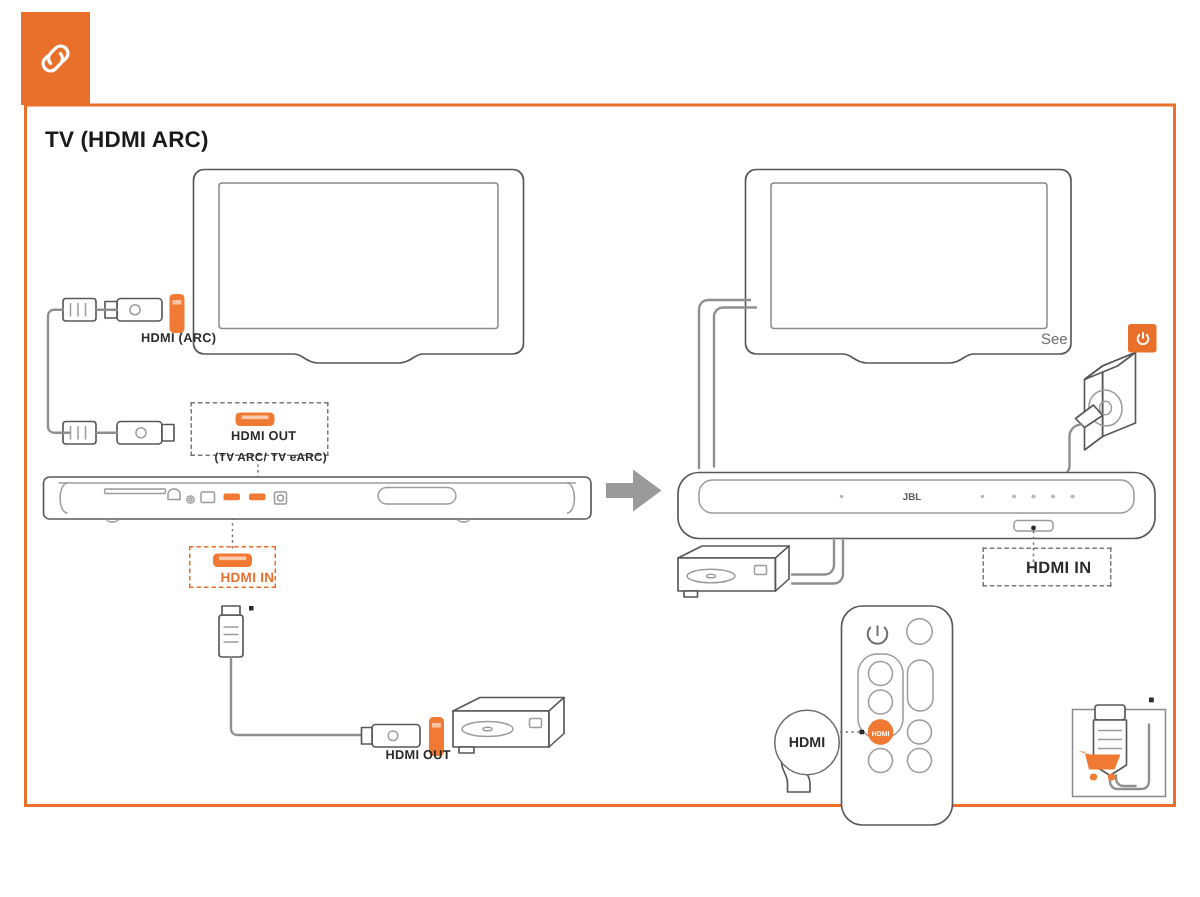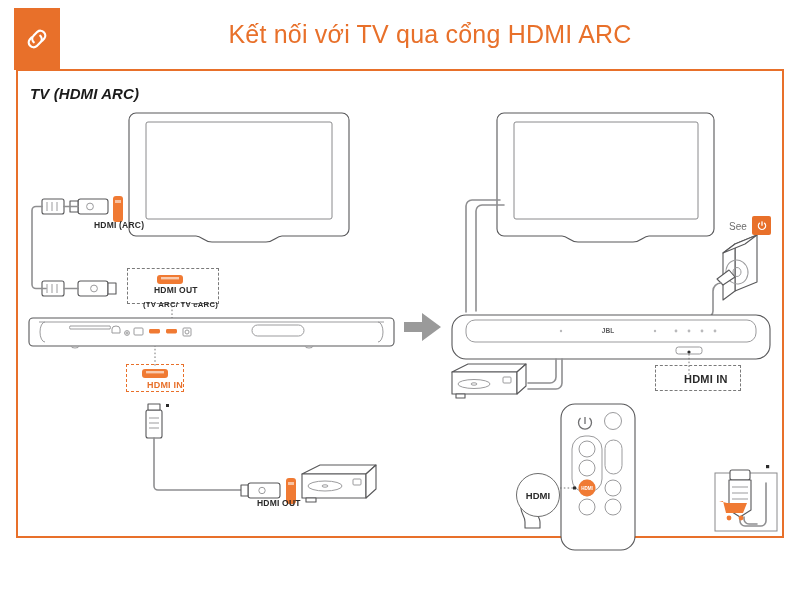--- a/index.html
+++ b/index.html
@@ -24,21 +24,21 @@
     letter-spacing:.2px; white-space:nowrap;
   }
 
   
   .frame{
     position:absolute; left:16px; top:69px; width:768px; height:469px;
     border:2px solid #E8702A; background:#fff;
   }
   .section-title{
     position:absolute; left:30px; top:85px; font-size:15px; font-weight:bold;
-    color:#1b1b1b; letter-spacing:.1px;font-style:italic;
+    color:#1b1b1b; letter-spacing:.1px;
   }
 
   
   .svglayer{ position:absolute; left:0; top:0; width:800px; height:598px; pointer-events:none; }
 
   
   .lbl{ position:absolute; font-size:8.5px; font-weight:bold; color:#2b2b2b;
         white-space:nowrap; letter-spacing:.2px;padding-left:12px;}
   .lbl-org{ color:#E8702A; }
   .dash-box{
@@ -68,21 +68,20 @@
 <div id="page">
 
   <div class="hdr-icon-box">
     <svg width="30" height="30" viewBox="0 0 32 32" aria-hidden="true">
       <g fill="none" stroke="#ffffff" stroke-width="2.4" stroke-linecap="round">
         <path d="M12.5 19.5 A5.2 5.2 0 0 1 12.5 12.2 L16.4 8.3 A5.2 5.2 0 0 1 23.7 15.6 L21.6 17.7"></path>
         <path d="M19.5 12.5 A5.2 5.2 0 0 1 19.5 19.8 L15.6 23.7 A5.2 5.2 0 0 1 8.3 16.4 L10.4 14.3"></path>
       </g>
     </svg>
   </div>
-  <div class="hdr-title">Kết nối với TV qua cổng HDMI ARC</div>
 
   <div class="frame"></div>
   <div class="section-title">TV (HDMI ARC)</div>
 
   <svg class="svglayer" viewBox="0 0 800 598">
     <defs>
       <style>
         .ol{fill:#ffffff;stroke:#58585a;stroke-width:1.1;stroke-linejoin:round;}
         .ol2{fill:#ffffff;stroke:#8a8a8c;stroke-width:1;}
         .thin{fill:none;stroke:#9b9b9d;stroke-width:1;}
@@ -300,21 +299,21 @@
 
   <div class="dash-box" style="left:127px; top:268px; width:92px; height:36px;"></div>
   <div class="lbl" style="left:142px; top:285px;">HDMI OUT</div>
   <div class="lbl" style="left:131px; top:300px; font-size:7.8px;">(TV ARC/ TV eARC)</div>
 
   <div class="dash-box dash-box-org" style="left:126px; top:364px; width:58px; height:28px;"></div>
   <div class="lbl lbl-org" style="left:135px; top:380px; font-size:9px;">HDMI IN</div>
 
   <div class="lbl" style="left:245px; top:498px;">HDMI OUT</div>
 
-  <div class="see-txt" style="left:694px; top:221px;margin-left:35px;">See</div>
+  <div class="see-txt" style="left:694px; top:221px;">See</div>
   <div class="pwr-badge" style="left:752px; top:216px;">
     <svg width="12" height="12" viewBox="0 0 16 16" aria-hidden="true">
       <g fill="none" stroke="#ffffff" stroke-width="1.7" stroke-linecap="round">
         <path d="M8 2.4 v4.6"></path>
         <path d="M4.6 4.4 a4.8 4.8 0 1 0 6.8 0"></path>
       </g>
     </svg>
   </div>
 
   <div class="dash-box" style="left:655px; top:365px; width:86px; height:26px;"></div>

